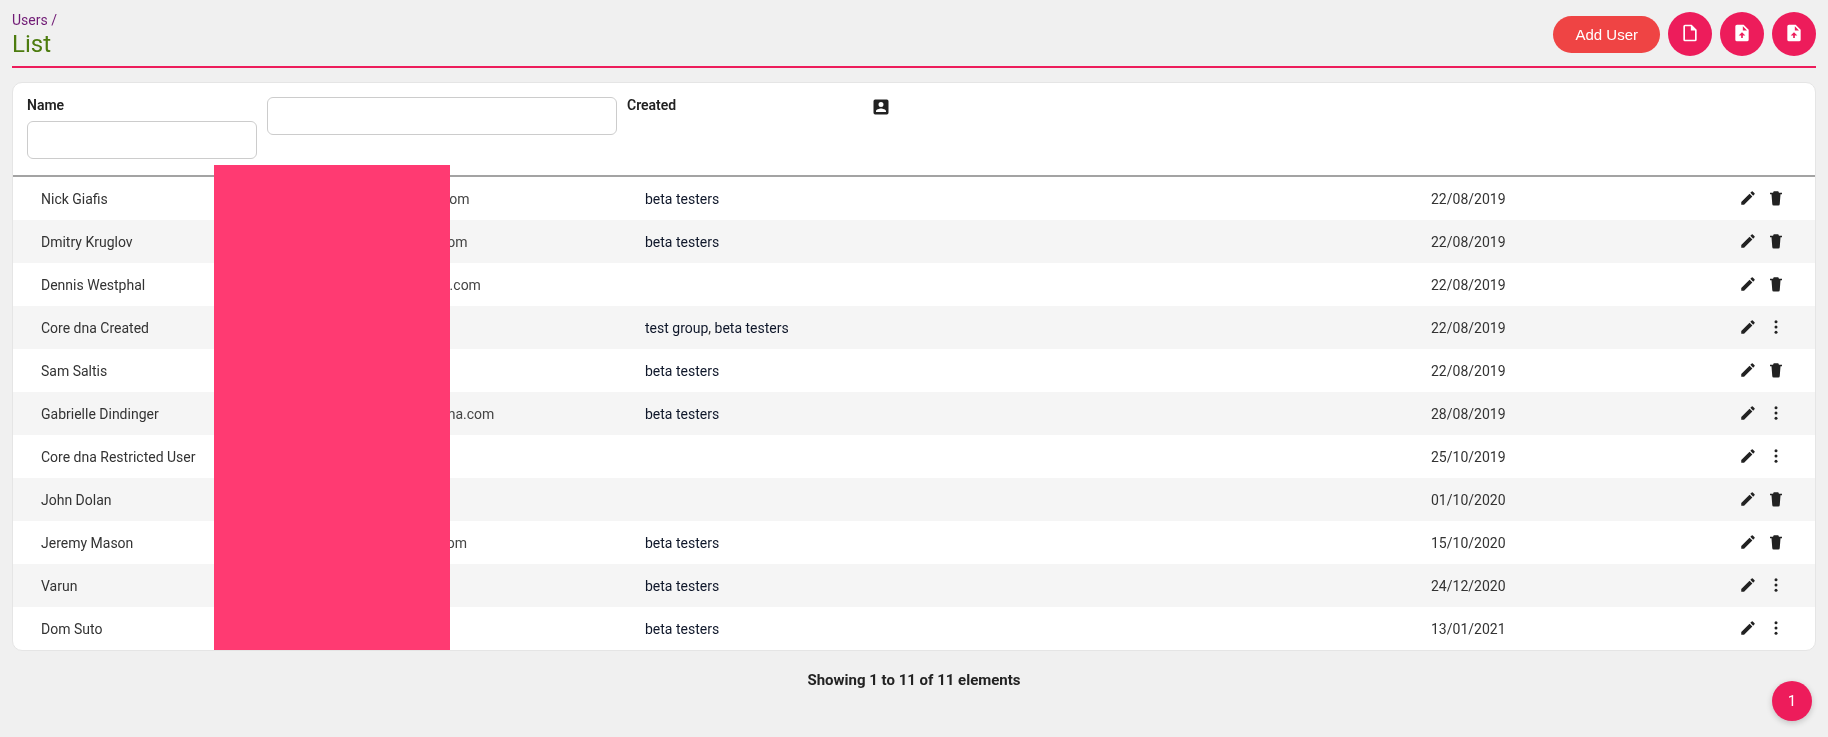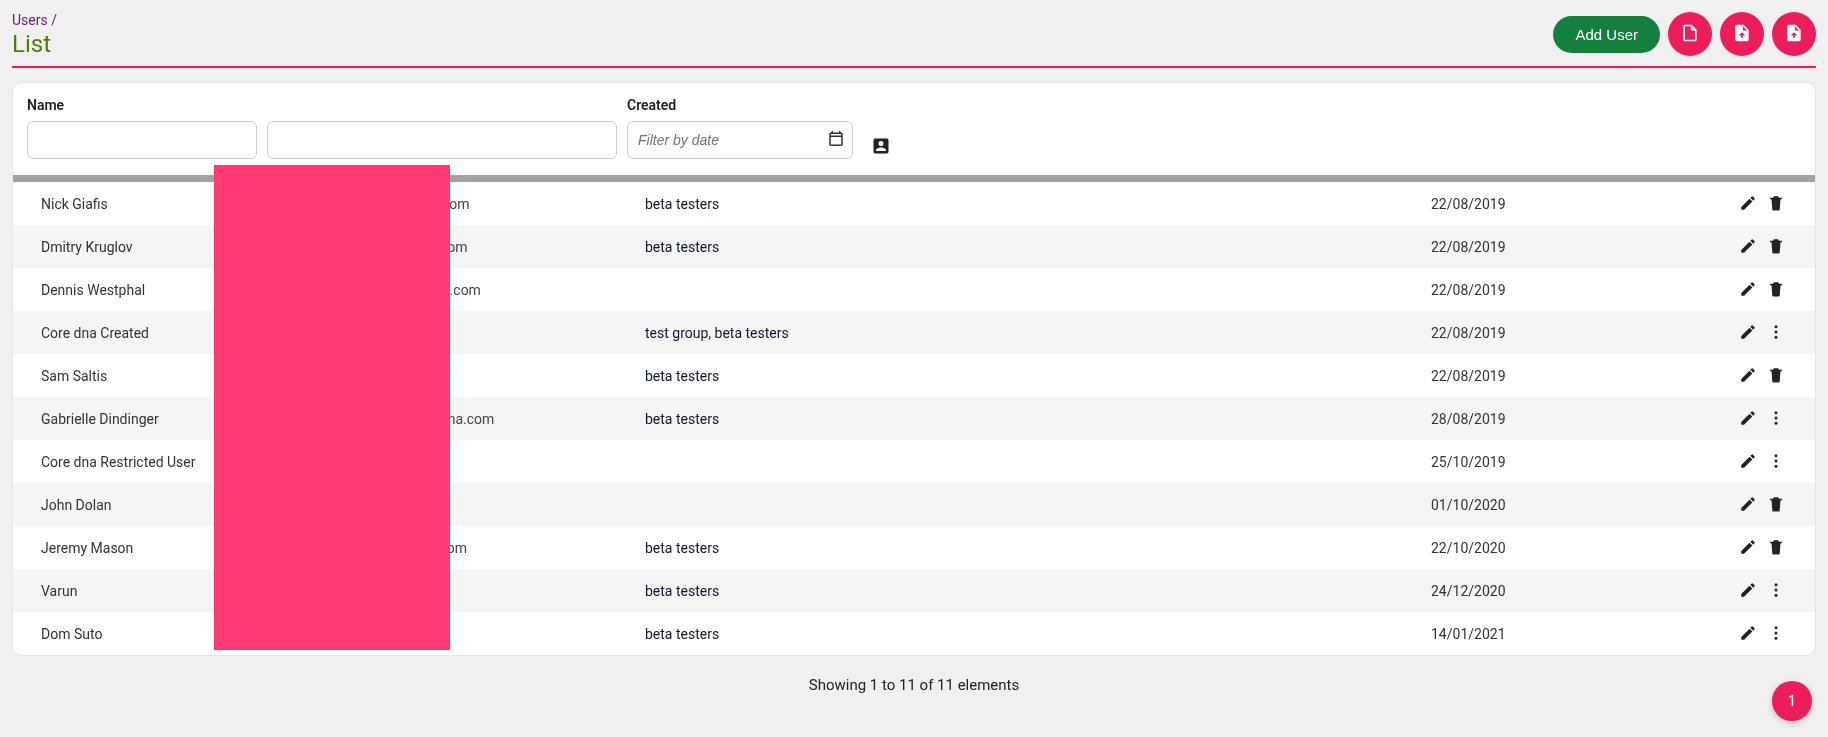--- a/index.html
+++ b/index.html
@@ -27,21 +27,21 @@
   font-size: 24px;
   font-weight: 400;
   color: #4d7c0f;
 }
 .action-row {
   display: flex;
   gap: 8px;
   align-items: center;
 }
 .btn-primary {
-  background: #15803d;
+  background: #ef4444;
   color: #fff;
   border: none;
   border-radius: 22px;
   padding: 10px 22px;
   font-size: 15px;
   cursor: pointer;
 }
 .icon-btn {
   background: #ed1c5b;
   color: #fff;
@@ -64,22 +64,21 @@
   background: #fff;
   border: 1px solid #e5e5e5;
   border-radius: 10px;
   padding: 0;
   overflow: hidden;
 }
 .filter-row {
   display: flex;
   gap: 10px;
   padding: 14px 14px 16px 14px;
-  align-items: flex-end;
-  border-bottom: 7px solid #a3a3a3;
+  border-bottom: 2px solid #a3a3a3;
 }
 .filter-col-name { width: 230px; }
 .filter-col-username { width: 350px; }
 .filter-col-groups { flex: 1; }
 .filter-col-created { width: 226px; }
 .filter-col-icon { width: 110px; text-align:left; padding-left:8px; }
 .filter-label {
   display: block;
   font-weight: 600;
   font-size: 14px;
@@ -122,20 +121,21 @@
   align-items: center; justify-content: center;
   cursor: pointer;
   margin-left: 6px;
 }
 .action-icon svg { width:18px; height:18px; fill:#222; }
 .footer-status {
   text-align: center;
   margin-top: 20px;
   font-size: 15px;
   color: #222;
+  font-weight: bold;
 }
 .fab {
   position: fixed;
   right: 16px;
   bottom: 16px;
   width: 40px; height:40px;
   border-radius: 50%;
   background: #ed1c5b;
   color:#fff;
   display:flex;
@@ -187,28 +187,20 @@
     <div class="filter-row">
       <div class="filter-col-name">
         <label class="filter-label">Name</label>
         <input class="filter-input" type="text" style="">
       </div>
       <div class="filter-col-username">
         <input class="filter-input" type="text" style="">
       </div>
       <div class="filter-col-created">
         <label class="filter-label">Created</label>
-        <div class="date-wrap">
-          <input class="filter-input" type="text" placeholder="Filter by date" style="">
-          <span class="cal-icon">
-            <svg viewBox="0 0 24 24">
-                <path d="M19 4h-1V2h-2v2H8V2H6v2H5a2 2 0 0 0-2 2v14a2 2 0 0 0 2 2h14a2 2 0 0 0 2-2V6a2 2 0 0 0-2-2zm0 16H5V10h14v10zM5 8V6h14v2H5z"></path>
-              </svg>
-          </span>
-        </div>
       </div>
       <div class="filter-col-icon">
         <span class="contact-head-icon">
           <svg viewBox="0 0 24 24">
               <path d="M19 3H5a2 2 0 0 0-2 2v14a2 2 0 0 0 2 2h14a2 2 0 0 0 2-2V5a2 2 0 0 0-2-2zm-7 3a3 3 0 1 1 0 6 3 3 0 0 1 0-6zm6 12H6v-1c0-2 4-3.1 6-3.1s6 1.1 6 3.1v1z"></path>
             </svg>
         </span>
       </div>
     </div>
 
@@ -337,21 +329,21 @@
               </span><span class="action-icon">
                 <svg viewBox="0 0 24 24">
                   <path d="M6 7h12l-1 13a2 2 0 0 1-2 2H9a2 2 0 0 1-2-2L6 7zm3-4h6l1 2h4v2H4V5h4l1-2z"></path>
                 </svg>
               </span></td>
           </tr>
           <tr>
             <td class="col-name">Jeremy Mason</td>
             <td class="col-username">jeremy.mason@coredna.com</td>
             <td class="col-groups"><span class="group-link">beta testers</span></td>
-            <td class="col-created">22/10/2020</td>
+            <td class="col-created">15/10/2020</td>
             <td class="col-actions"><span class="action-icon">
                 <svg viewBox="0 0 24 24">
                   <path d="M3 17.25V21h3.75l11.06-11.06-3.75-3.75L3 17.25zM20.71 7.04a1 1 0 0 0 0-1.41l-2.34-2.34a1 1 0 0 0-1.41 0l-1.83 1.83 3.75 3.75 1.83-1.83z"></path>
                 </svg>
               </span><span class="action-icon">
                 <svg viewBox="0 0 24 24">
                   <path d="M6 7h12l-1 13a2 2 0 0 1-2 2H9a2 2 0 0 1-2-2L6 7zm3-4h6l1 2h4v2H4V5h4l1-2z"></path>
                 </svg>
               </span></td>
           </tr>
@@ -369,21 +361,21 @@
                   <circle cx="12" cy="5" r="2"></circle>
                   <circle cx="12" cy="12" r="2"></circle>
                   <circle cx="12" cy="19" r="2"></circle>
                 </svg>
               </span></td>
           </tr>
           <tr>
             <td class="col-name">Dom Suto</td>
             <td class="col-username">dom.suto@coredna.com</td>
             <td class="col-groups"><span class="group-link">beta testers</span></td>
-            <td class="col-created">14/01/2021</td>
+            <td class="col-created">13/01/2021</td>
             <td class="col-actions"><span class="action-icon">
                 <svg viewBox="0 0 24 24">
                   <path d="M3 17.25V21h3.75l11.06-11.06-3.75-3.75L3 17.25zM20.71 7.04a1 1 0 0 0 0-1.41l-2.34-2.34a1 1 0 0 0-1.41 0l-1.83 1.83 3.75 3.75 1.83-1.83z"></path>
                 </svg>
               </span><span class="action-icon">
                 <svg viewBox="0 0 24 24">
                   <circle cx="12" cy="5" r="2"></circle>
                   <circle cx="12" cy="12" r="2"></circle>
                   <circle cx="12" cy="19" r="2"></circle>
                 </svg>

